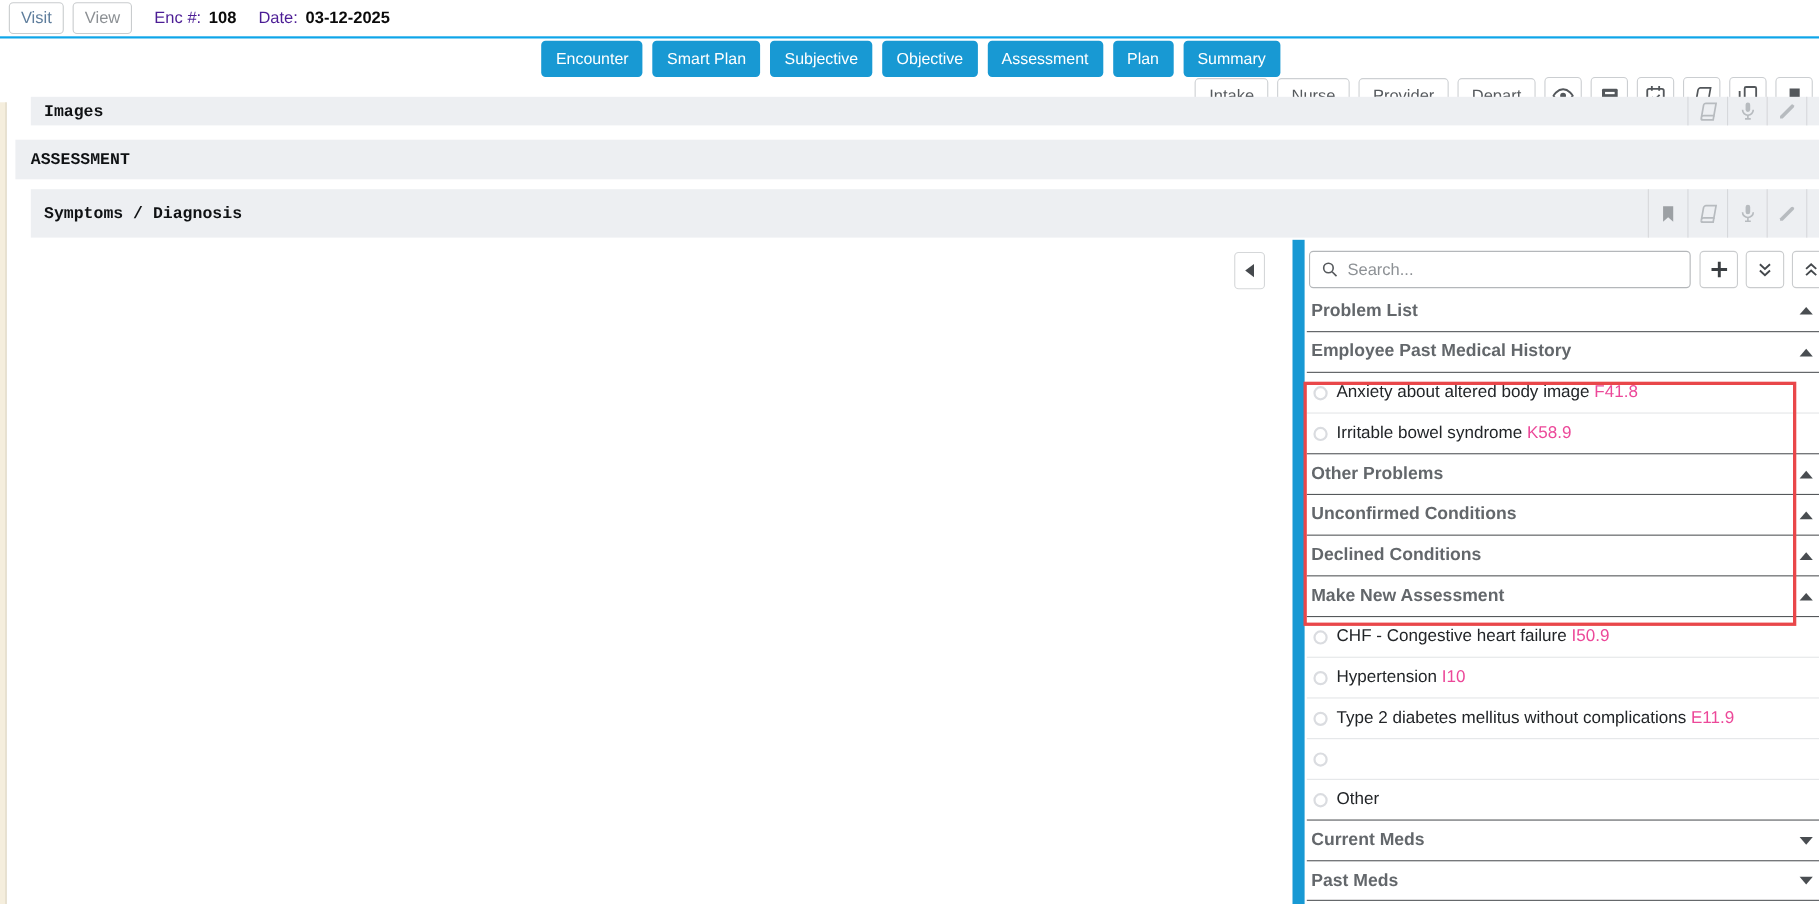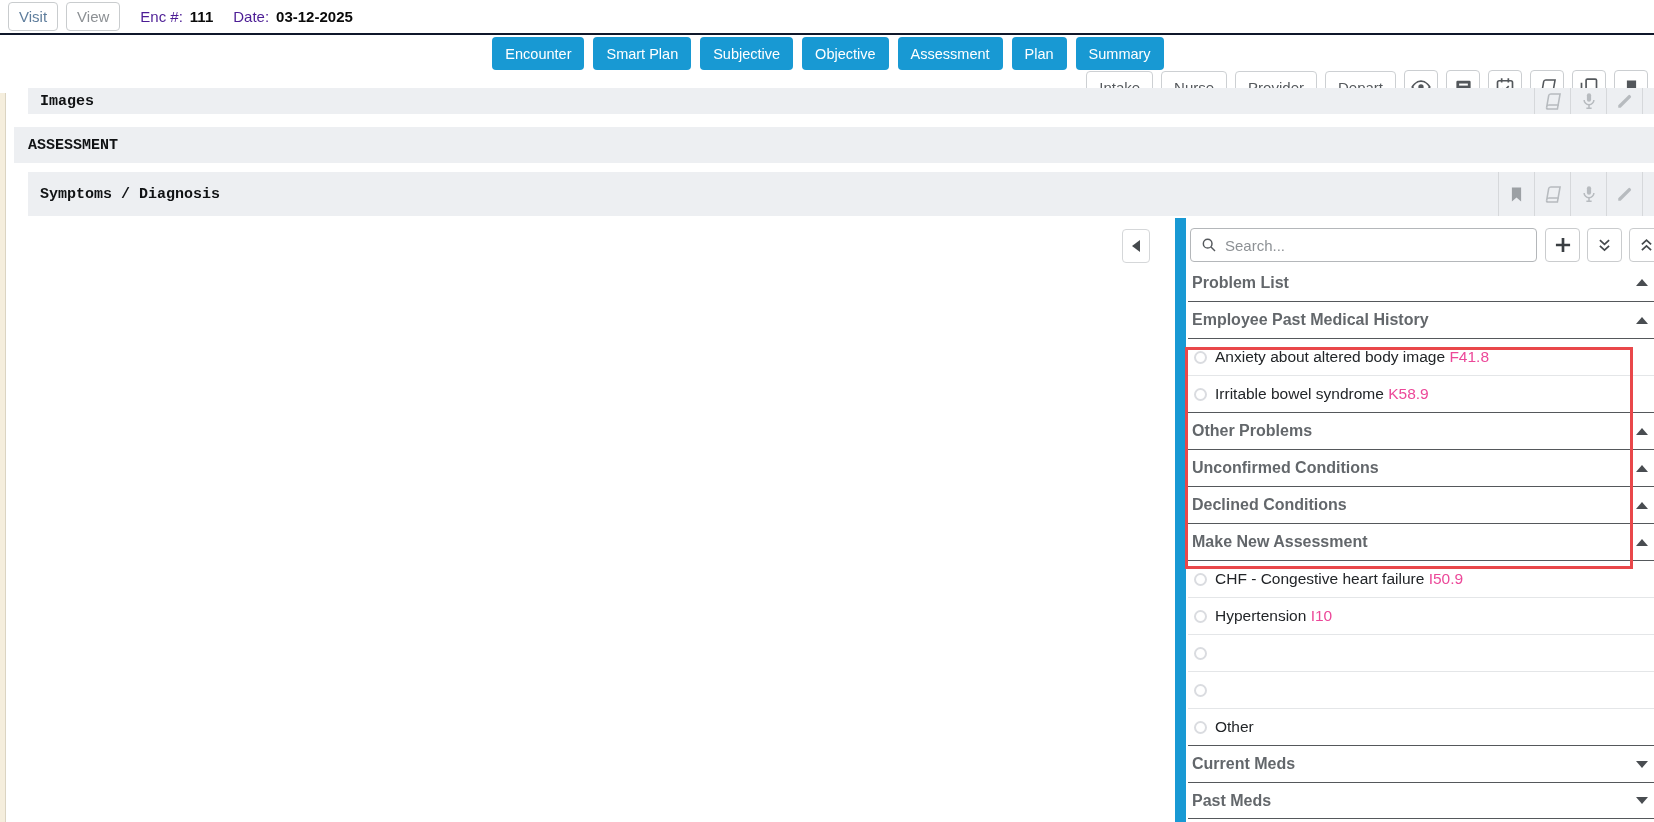--- a/index.html
+++ b/index.html
@@ -2,21 +2,21 @@
 <html><head>
 <meta charset="utf-8">
 <style>
   * { margin:0; padding:0; box-sizing:border-box; }
   html,body { width:1654px; height:822px; overflow:hidden; background:#fff;
     font-family:"Liberation Sans","DejaVu Sans",sans-serif; }
   body { position:relative; }
 
   
   .topbar { position:absolute; left:0; top:0; width:1654px; height:35px;
-    border-bottom:2px solid #0f172a; display:flex; align-items:center; padding-left:8px; background:#fff; }
+    border-bottom:2px solid #0ea5e9; display:flex; align-items:center; padding-left:8px; background:#fff; }
   .btn-plain { background:#fff; border:1px solid #c9ccce; border-radius:4px; height:29px;
     padding:0 10px; font-size:15px; display:inline-flex; align-items:center; cursor:pointer; }
   .visit-btn { color:#5e7d9c; margin-right:8px; }
   .view-btn  { color:#8c9094; }
   .kv { display:flex; align-items:baseline; margin-left:20px; font-size:15px; }
   .kv .lbl { color:#4c1d95; margin-right:7px; }
   .kv .val { color:#0a0a0a; font-weight:600; }
 
   
   .toolbar { position:absolute; left:0; top:37px; width:1654px; height:56px; background:#fff;
@@ -87,21 +87,21 @@
     z-index:5; pointer-events:none; }
 </style>
 </head>
 <body>
 
 <div class="topbar">
   <button class="btn-plain visit-btn">Visit</button>
   <button class="btn-plain view-btn">View</button>
   <div class="kv">
     <span class="lbl">Enc #:</span>
-    <span class="val">111</span>
+    <span class="val">108</span>
   </div>
   <div class="kv">
     <span class="lbl">Date:</span>
     <span class="val">03-12-2025</span>
   </div>
 </div>
 
 <div class="toolbar">
   <div class="tabs" id="nav-tabs">
       <button class="tab">Encounter</button>
@@ -348,20 +348,21 @@
         <div class="prow item bt-dark ">
           <span class="radio"></span>
           <span>CHF - Congestive heart failure <span class="code">I50.9</span></span>
         </div>
         <div class="prow item bt-light ">
           <span class="radio"></span>
           <span>Hypertension <span class="code">I10</span></span>
         </div>
         <div class="prow item bt-light ">
           <span class="radio"></span>
+          <span>Type 2 diabetes mellitus without complications <span class="code">E11.9</span></span>
         </div>
         <div class="prow item bt-light ">
           <span class="radio"></span>
         </div>
         <div class="prow item bt-light ">
           <span class="radio"></span>
           <span>Other</span>
         </div>
         <div class="prow header bt-dark ">
           <span>Current Meds</span>

